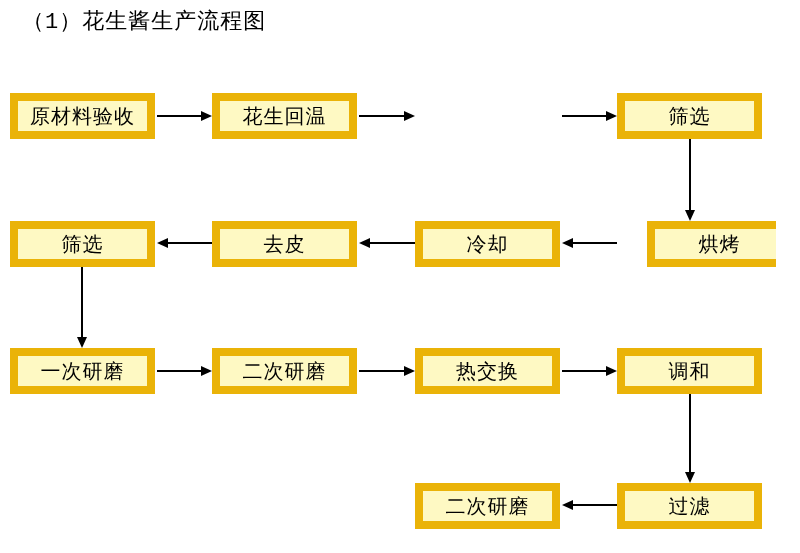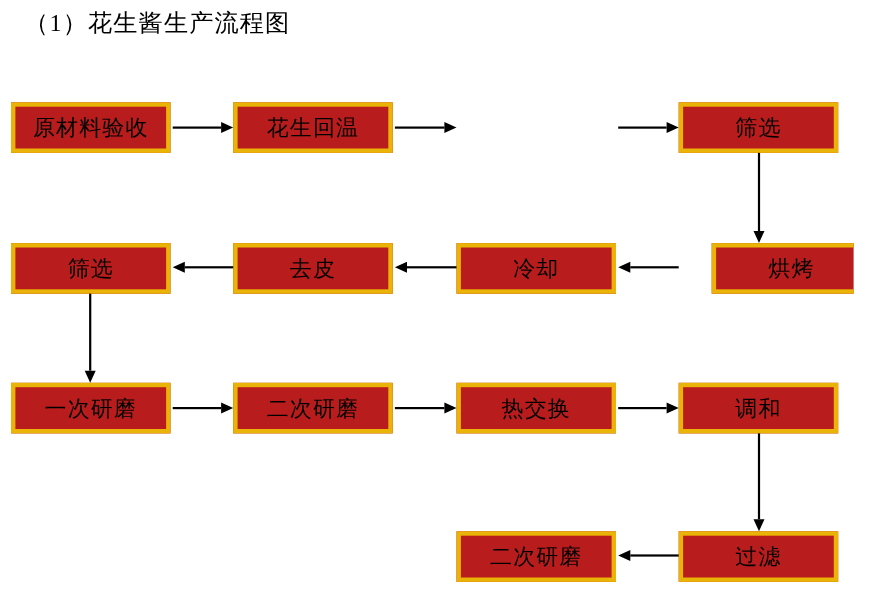--- a/index.html
+++ b/index.html
@@ -5,40 +5,40 @@
   html, body {
     margin: 0;
     padding: 0;
     background: #ffffff;
   }
   #canvas {
     position: relative;
     width: 776px;
     height: 553px;
     background: #ffffff;
-    font-family: Liberation Serif, serif;
+    font-family: Liberation Mono, monospace;
     color: #000000;
     overflow: hidden;
   }
   .page-title {
     position: absolute;
     left: 22px;
     top: 6px;
     font-size: 22px;
     letter-spacing: 1px;
     color: #000000;
     white-space: nowrap;
   }
   .node {
     position: absolute;
     width: 145px;
     height: 46px;
     box-sizing: border-box;
-    border: 4px solid #eab308;
-    background: #b91c1c;
+    border: 8px solid #eab308;
+    background: #fef9c3;
     display: flex;
     align-items: center;
     justify-content: center;
     font-size: 20px;
     letter-spacing: 1px;
     white-space: nowrap;
   }
   .arrow {
     position: absolute;
     background: #000000;

